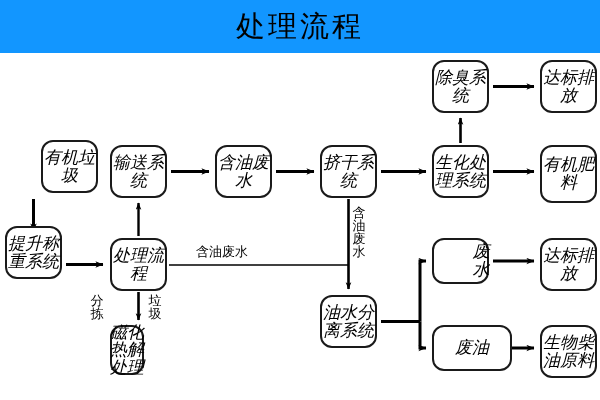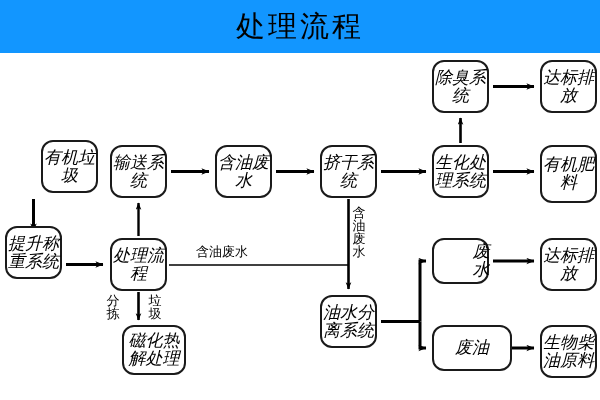--- a/index.html
+++ b/index.html
@@ -94,21 +94,21 @@
     </div>
 
   <div class="node n2" style="left:110px;top:145px;width:57px;height:53px;">
     <span>输送系统</span>
     </div>
 
   <div class="node n2" style="left:110px;top:238px;width:57px;height:53px;">
     <span>处理流程</span>
     </div>
 
-  <div class="node n3" style="left:122px;top:325px;width:64px;height:50px;">
+  <div class="node n3" style="left:110px;top:325px;width:34px;height:50px;">
     <span>磁化热解处理</span>
     </div>
 
   <div class="node n2" style="left:215px;top:145px;width:57px;height:53px;">
     <span>含油废水</span>
     </div>
 
   <div class="node n2" style="left:320px;top:145px;width:57px;height:53px;">
     <span>挤干系统</span>
     </div>
@@ -146,17 +146,17 @@
     </div>
 
   <div class="node n3" style="left:540px;top:325px;width:57px;height:53px;">
     <span>生物柴油原料</span>
     </div>
 
   <div class="elabel" style="left:196px;top:245px;">含油废水</div>
 
   <div class="vlabel" style="left:352px;top:206px;">含油废水</div>
 
-  <div class="vlabel" style="left:106px;top:294px;">分拣</div>
+  <div class="vlabel" style="left:90px;top:294px;">分拣</div>
 
   <div class="vlabel" style="left:148px;top:294px;">垃圾</div>
 
 </div>
 
 </body></html>

